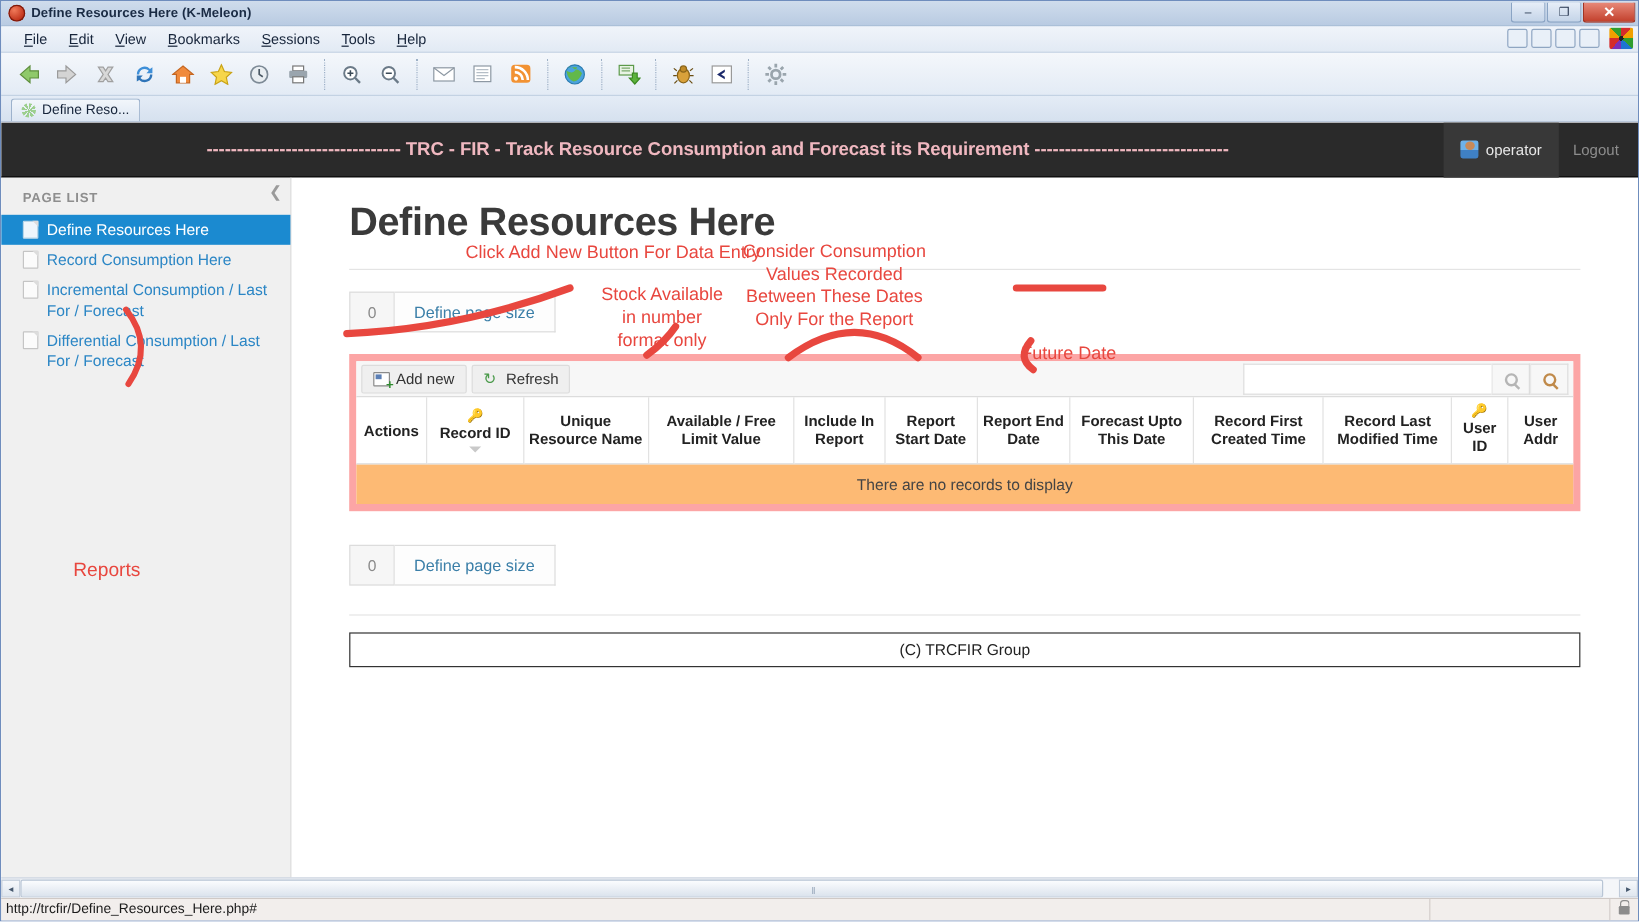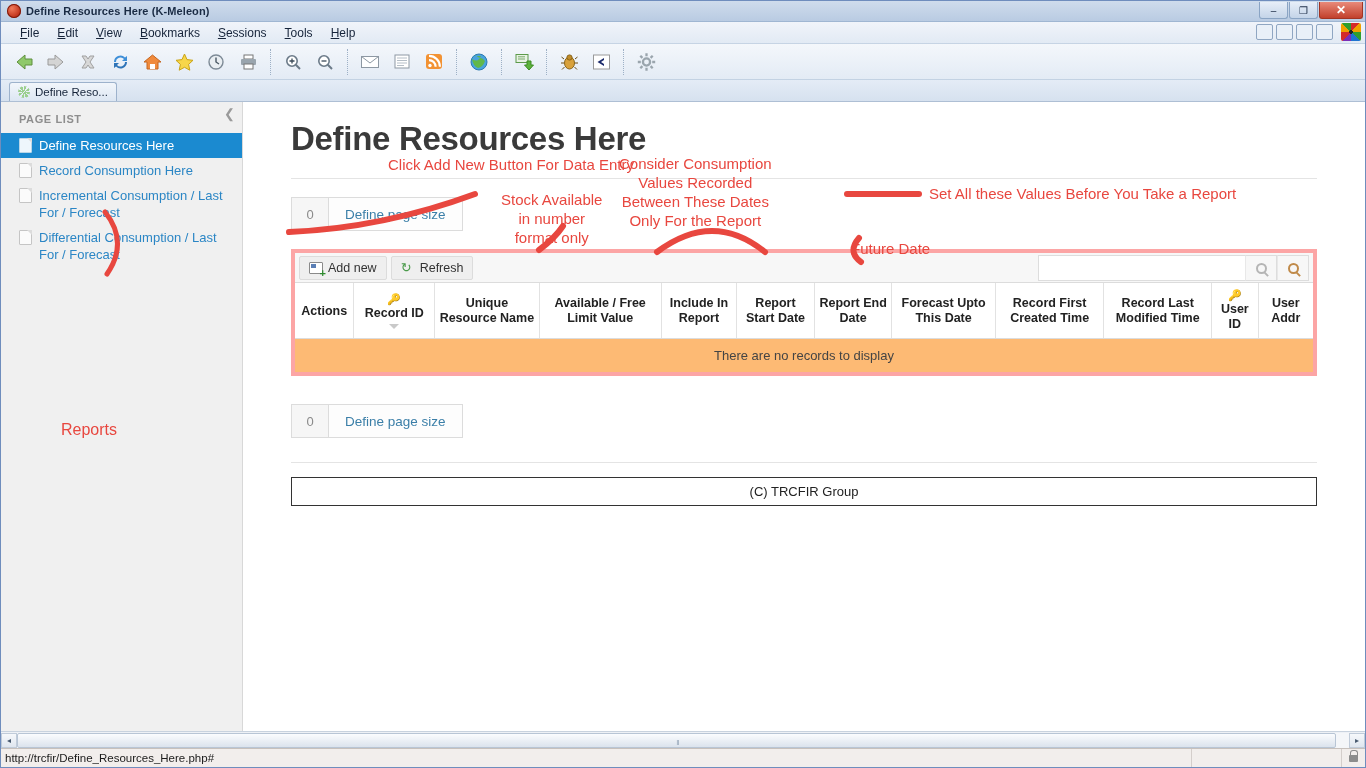--- a/index.html
+++ b/index.html
@@ -255,21 +255,21 @@
     display: flex; align-items: center; justify-content: center;
     font-size: 13px; color: #8a8a8a;
   }
   .pager .psize {
     height: 34px; padding: 0 16px;
     border: 1px solid #dcdcdc; border-left: none; background: #fdfdfd;
     display: flex; align-items: center;
     font-size: 13.5px; color: #3b7fa8;
   }
 
-  .gridwrap { margin-top: 18px; border: 4px solid #fca5a5; }
+  .gridwrap { margin-top: 18px; border: 6px solid #fca5a5; }
   .gridtools {
     display: flex; align-items: center; height: 30px;
     background: #f7f7f7; border-bottom: 1px solid #dcdcdc;
     padding: 0 4px; position: relative;
   }
   .gbtn {
     height: 24px; display: flex; align-items: center; gap: 5px;
     padding: 0 9px; font-size: 12.5px; color: #333;
     background: #efefef; border: 1px solid #dcdcdc; border-radius: 2px;
     margin-right: 4px;
@@ -558,20 +558,28 @@
 
   <div class="tabstrip">
     <div class="tab">
       <span class="spinner"></span>
       <span>Define Reso...</span>
     </div>
   </div>
 
   <div class="viewport">
 
+    <div class="banner">
+      <div class="bannertext">-------------------------------- TRC - FIR - Track Resource Consumption and Forecast its Requirement --------------------------------</div>
+      <div class="user">
+        <span class="useravatar"></span>
+        <span>operator</span>
+      </div>
+      <div class="logout">Logout</div>
+    </div>
 
     <div class="bodysplit">
 
       <div class="sidebar">
         <div class="collapse">❮</div>
         <div class="pagelist-hdr">PAGE LIST</div>
 
         <div class="sb-item active">
           <span class="doc-icon"></span>
           <span class="sb-label">Define Resources Here</span>
@@ -716,21 +724,20 @@
         </svg>
 
         <div class="anno" style="left:145px; top:53px;">Click Add New Button For Data Entry</div>
         <div class="anno" style="left:258px; top:88px;">Stock Available
 in number
 format only</div>
         <div class="anno" style="left:376px; top:52px;">Consider Consumption
 Values Recorded
 Between These Dates
 Only For the Report</div>
-        <div class="anno" style="left:686px; top:82px;">Set All these Values Before You Take a Report</div>
         <div class="anno" style="left:608px; top:137px;">Future Date</div>
       </div>
     </div>
 
     <div class="hscroll">
       <div class="hs-arrow">◂</div>
       <div class="hs-track">
         <div class="hs-thumb">
           <span class="hs-grip">‖</span>
         </div>

